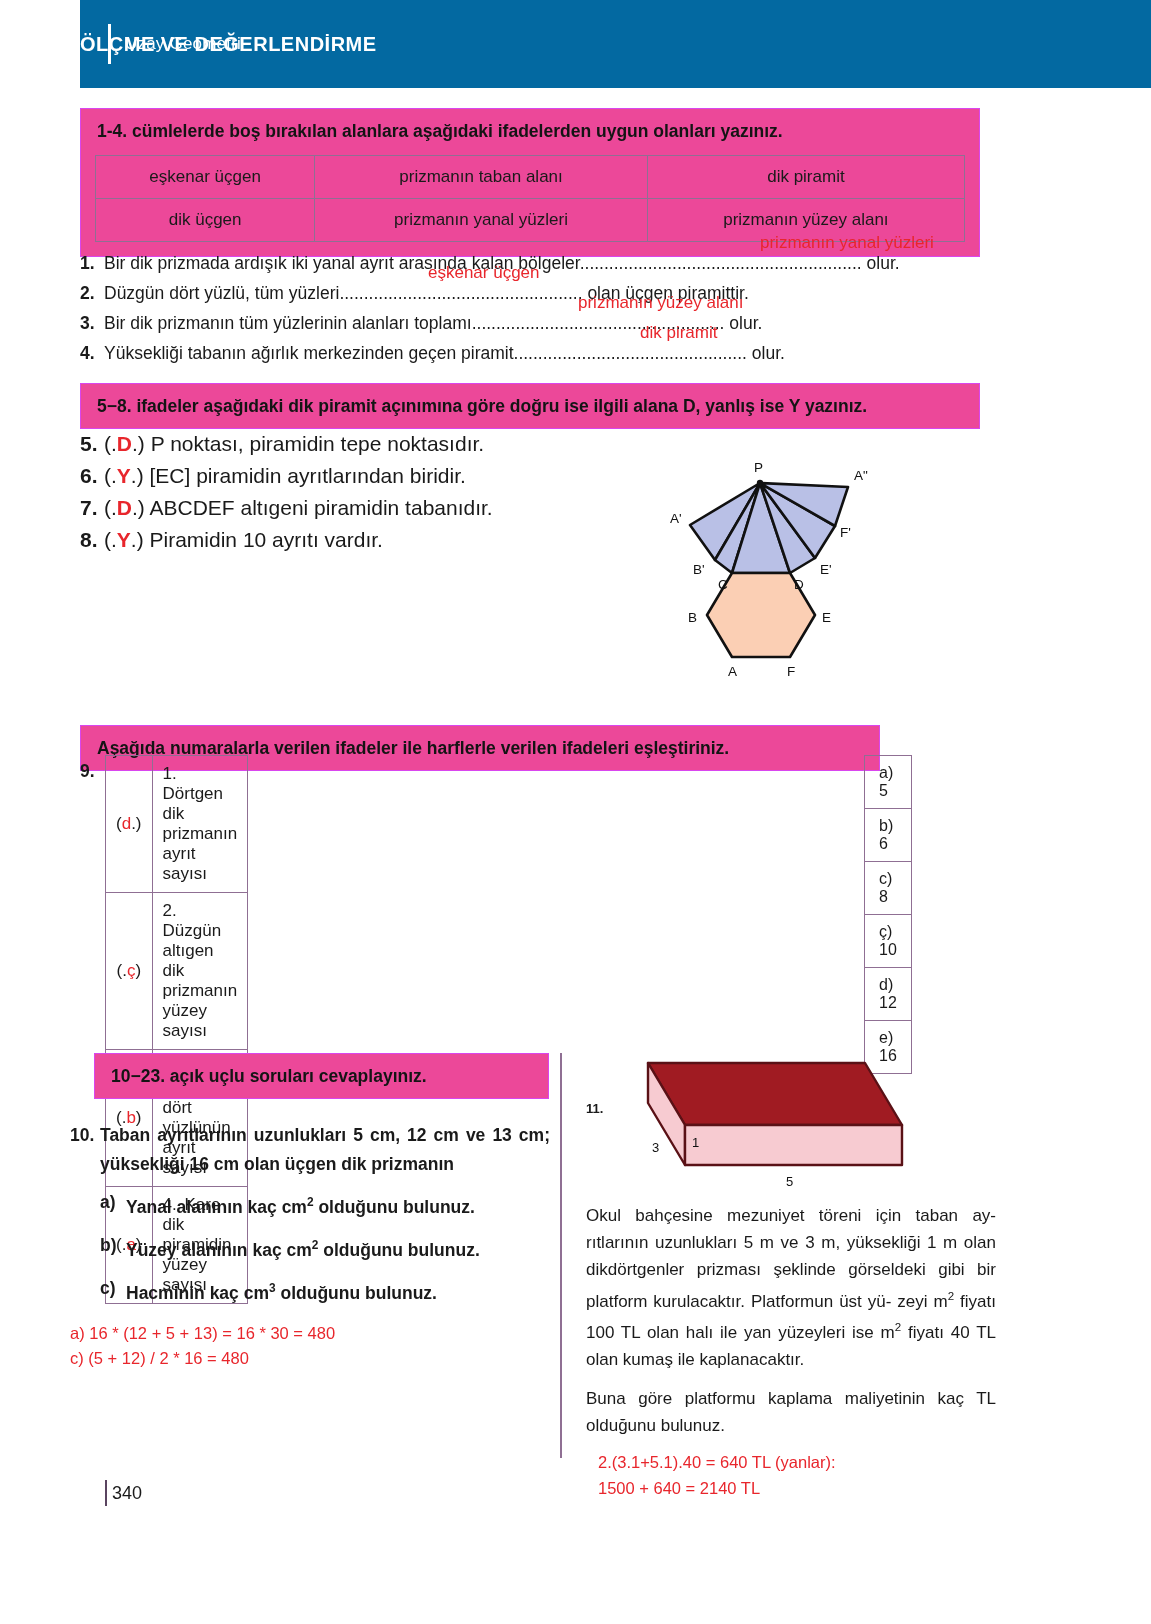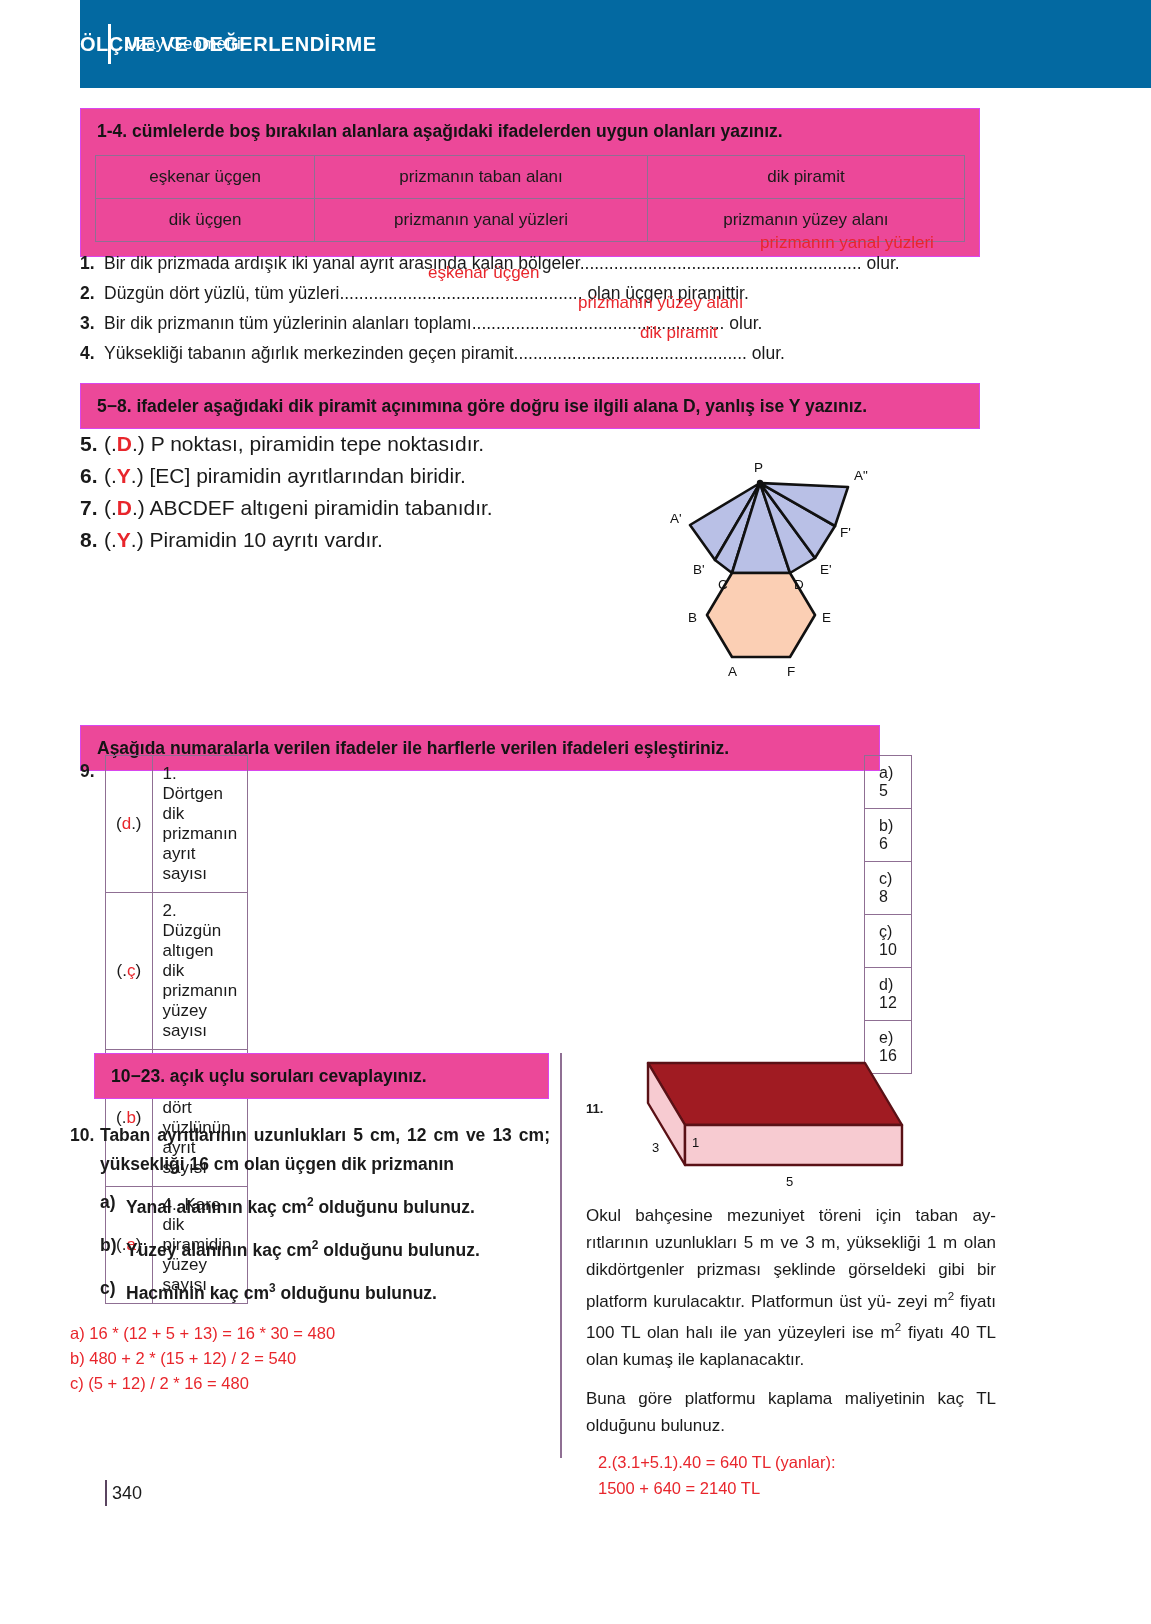--- a/index.html
+++ b/index.html
@@ -466,21 +466,20 @@
       <div class="q10-sub-letter">b)</div>
       <div><span>Yüzey alanının kaç cm</span><sup>2</sup><span> olduğunu bulunuz.</span></div>
     </div>
     <div class="q10-sub">
       <div class="q10-sub-letter">c)</div>
       <div><span>Hacminin kaç cm</span><sup>3</sup><span> olduğunu bulunuz.</span></div>
     </div>
 
     <div class="red-block">
       <div>a) 16 * (12 + 5 + 13) = 16 * 30 = 480</div>
-      <div>b) 480 + 2 * (15 + 12) / 2 = 540</div>
       <div>c) (5 + 12) / 2 * 16 = 480</div>
     </div>
   </div>
 </div>
 
 <div class="col-right">
   <div class="q11-num">11.</div>
 
   <svg class="q11-figure" width="320" height="135" viewBox="0 0 320 135">
     <g stroke="#5a1116" stroke-width="2.4" stroke-linejoin="round">

